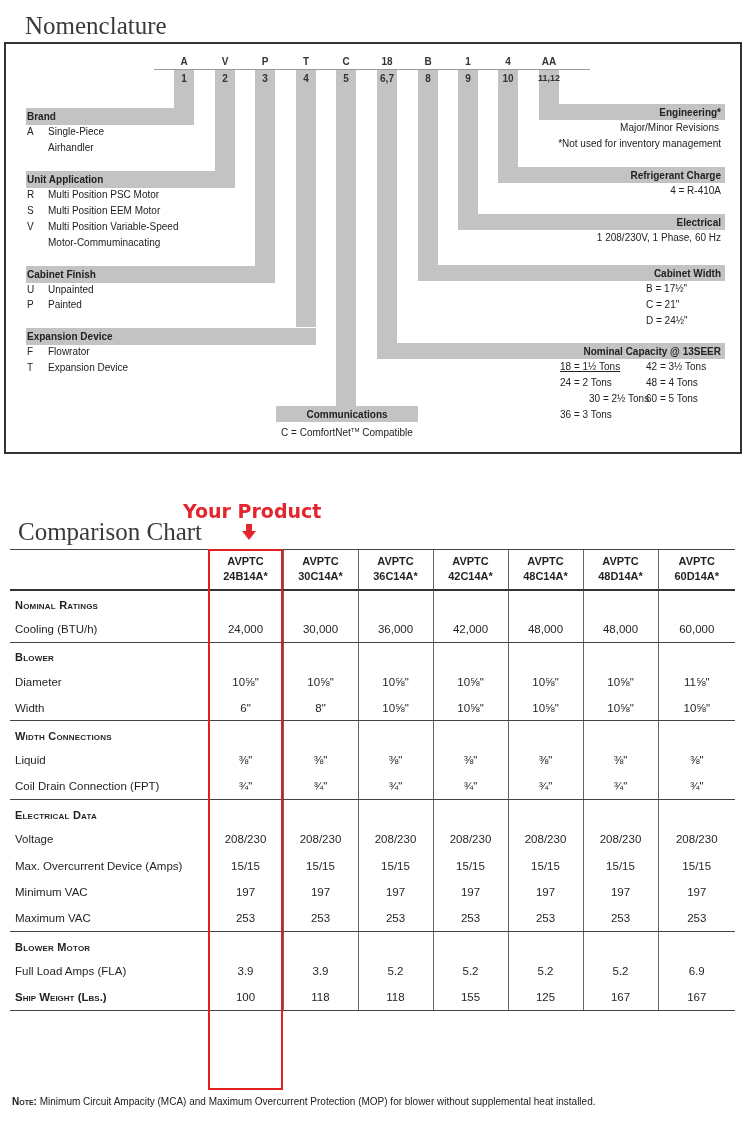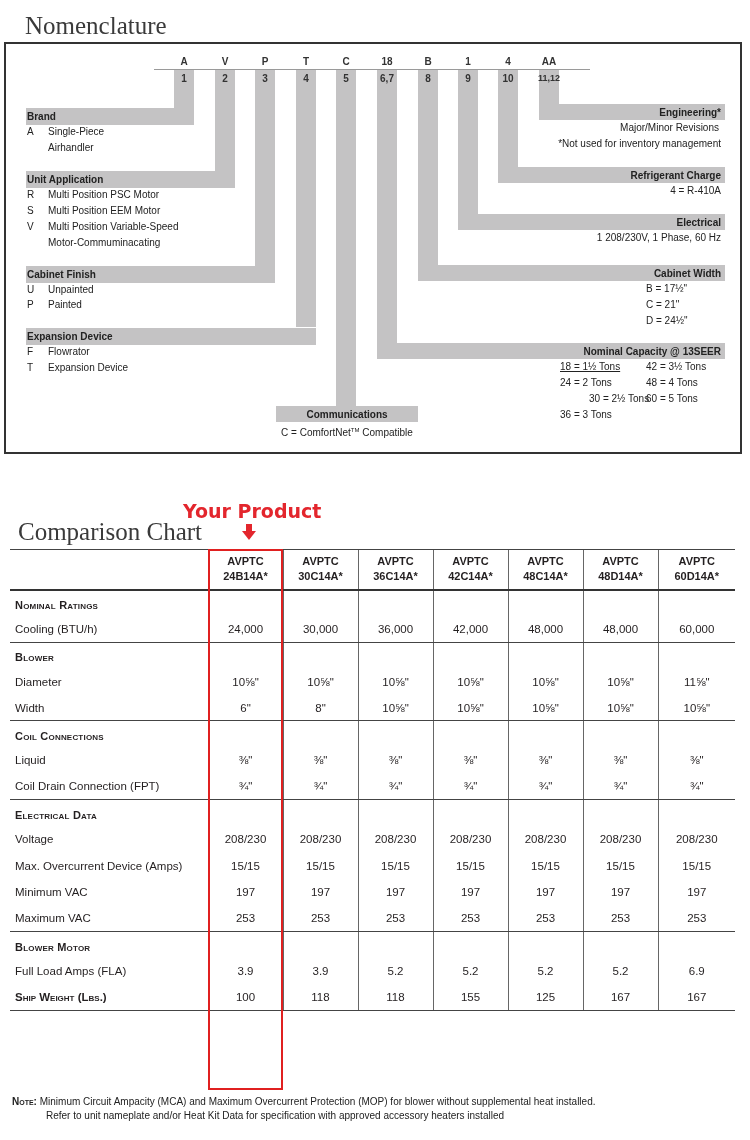--- a/index.html
+++ b/index.html
@@ -218,21 +218,21 @@
         <td class="lbl first">Width</td>
         <td class="val">6"</td>
         <td class="val">8"</td>
         <td class="val">10⅝"</td>
         <td class="val">10⅝"</td>
         <td class="val">10⅝"</td>
         <td class="val">10⅝"</td>
         <td class="val">10⅝"</td>
       </tr>
       <tr class="sec">
-        <td class="lbl first">Coil Connections</td>
+        <td class="lbl first">Width Connections</td>
         <td class="val"></td>
         <td class="val"></td>
         <td class="val"></td>
         <td class="val"></td>
         <td class="val"></td>
         <td class="val"></td>
         <td class="val"></td>
       </tr>
       <tr>
         <td class="lbl first">Liquid</td>
@@ -334,14 +334,13 @@
         <td class="val">167</td>
         <td class="val">167</td>
       </tr>
     </tbody>
 </table>
 
 <div id="highlight"></div>
 
 <div id="note">
   <div><b>Note:</b><span> Minimum Circuit Ampacity (MCA) and Maximum Overcurrent Protection (MOP) for blower without supplemental heat installed.</span></div>
-  <div style="padding-left:34px;">Refer to unit nameplate and/or Heat Kit Data for specification with approved accessory heaters installed</div>
 </div>
 
 </body></html>

